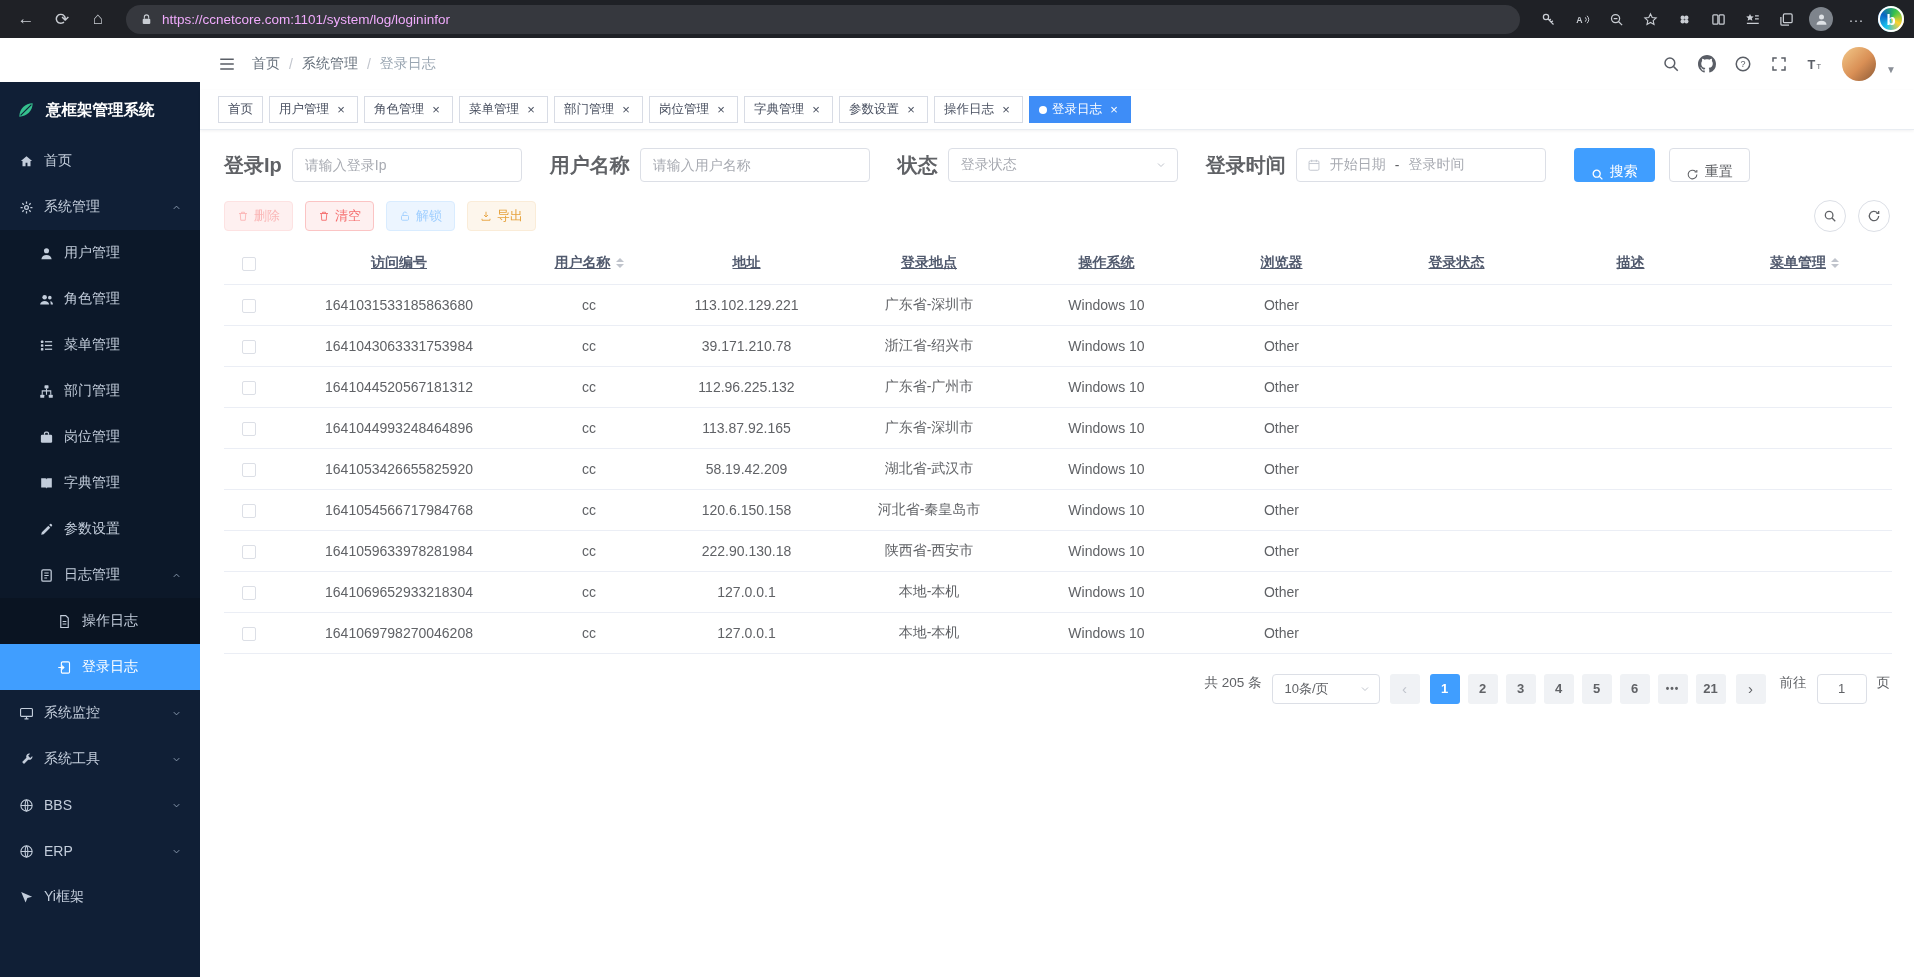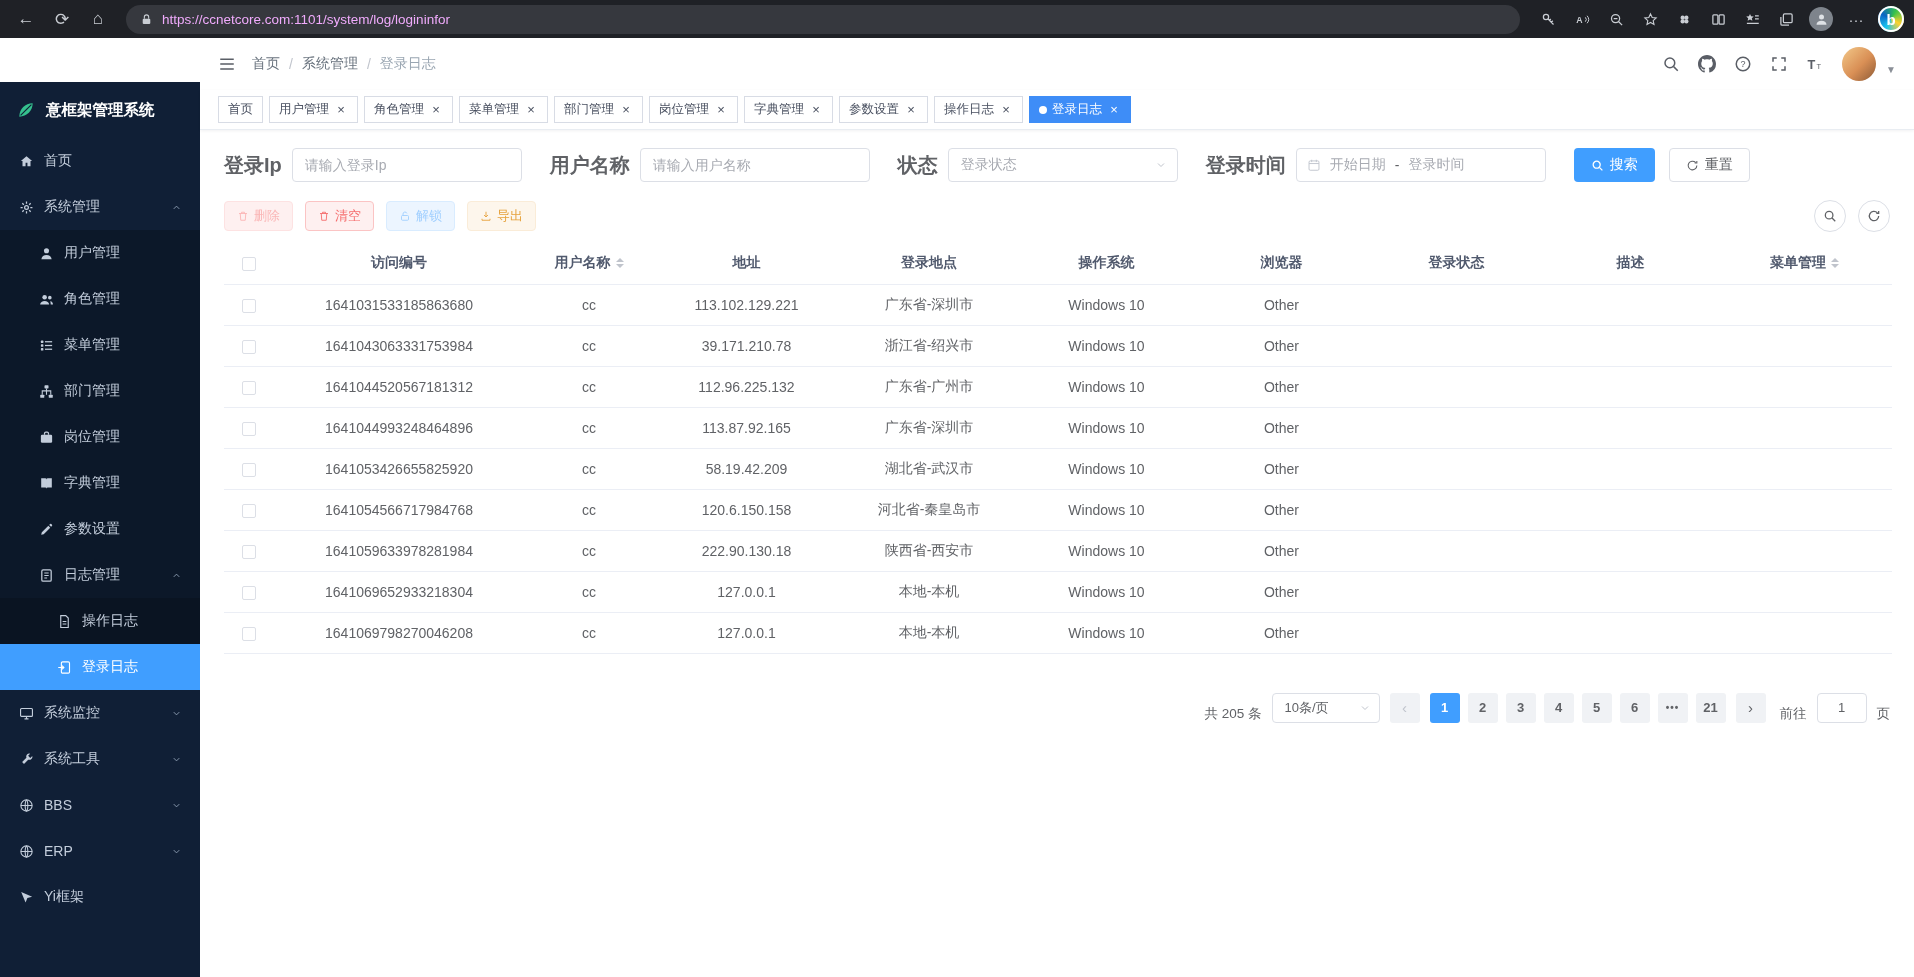--- a/index.html
+++ b/index.html
@@ -74,51 +74,51 @@
            font-size:14px; color:#606266; outline:none; }
   .input::placeholder { color:#a8abb2; }
   .select { height:34px; width:230px; border:1px solid #dcdfe6; border-radius:4px; padding:0 10px 0 12px;
             display:flex; align-items:center; justify-content:space-between; cursor:pointer; background:#fff; }
   .ph { color:#a8abb2; font-size:14px; }
   .sel-caret { color:#c0c4cc; font-size:12px; display:flex; }
   .date-range { height:34px; width:250px; border:1px solid #dcdfe6; border-radius:4px; padding:0 10px;
                 display:flex; align-items:center; gap:9px; cursor:pointer; background:#fff; }
   .cal { color:#c0c4cc; font-size:14px; display:flex; }
   .date-sep { color:#606266; font-size:14px; }
-  .btn { height:34px; border-radius:4px; font-size:14px; display:inline-flex; align-items:center; gap:6px;
+  .btn { height:34px; border-radius:4px; font-size:14px; display:inline-flex; align-items:flex-end; gap:6px;
          padding:0 16px; cursor:pointer; border:1px solid transparent; }
   .btn .bi { font-size:13px; display:flex; }
   .btn-search { background:#409eff; color:#fff; margin-right:14px; }
   .btn-reset { background:#fff; border-color:#dcdfe6; color:#606266; }
 
   .toolbar { display:flex; align-items:center; gap:12px; margin-bottom:10px; }
   .btn-sm { height:30px; padding:0 12px; border-radius:4px; font-size:13px; display:inline-flex;
             align-items:center; gap:5px; border:1px solid transparent; cursor:pointer; }
   .btn-sm .bi { font-size:12px; display:flex; }
   .btn-delete { background:#fef0f0; border-color:#fde2e2; color:#fab6b6; cursor:not-allowed; }
   .btn-clear  { background:#fef0f0; border-color:#fbc4c4; color:#f56c6c; }
   .btn-unlock { background:#ecf5ff; border-color:#d9ecff; color:#a0cfff; cursor:not-allowed; }
   .btn-export { background:#fdf6ec; border-color:#faecd8; color:#e6a23c; }
   .toolbar-right { margin-left:auto; display:flex; gap:12px; }
   .icon-circle { width:32px; height:32px; border-radius:50%; border:1px solid #dcdfe6; background:#fff;
                  color:#606266; display:flex; align-items:center; justify-content:center; font-size:14px; cursor:pointer; }
 
   table { width:100%; border-collapse:collapse; table-layout:fixed; }
   thead th { height:42px; font-size:14px; font-weight:bold; color:#515a6e; border-bottom:1px solid #ebeef5;
-             text-align:center; white-space:nowrap; }
+             text-align:center; white-space:nowrap;text-decoration:underline; }
   tbody td { height:41px; font-size:14px; color:#606266; border-bottom:1px solid #ebeef5; text-align:center;
              white-space:nowrap; overflow:hidden; text-overflow:ellipsis; }
   .checkbox { display:inline-block; width:14px; height:14px; border:1px solid #dcdfe6; border-radius:2px;
               background:#fff; vertical-align:middle; cursor:pointer; }
   .sort { display:inline-flex; flex-direction:column; margin-left:5px; vertical-align:middle; cursor:pointer; }
   .sort i { width:0; height:0; border:4px solid transparent; display:block; }
   .sort .up { border-bottom-color:#c0c4cc; margin-bottom:2px; }
   .sort .down { border-top-color:#c0c4cc; }
 
-  .pagination { display:flex; align-items:flex-end; justify-content:flex-end; gap:10px; margin-top:39px;
+  .pagination { display:flex; align-items:flex-start; justify-content:flex-end; gap:10px; margin-top:20px;
                 font-size:13.5px; color:#606266; }
   .page-size { height:30px; width:108px; border:1px solid #dcdfe6; border-radius:4px; background:#fff;
                display:flex; align-items:center; justify-content:space-between; padding:0 8px 0 12px;
                font-size:13px; cursor:pointer; }
   .page-list { display:flex; gap:8px; }
   .page-btn { min-width:30px; height:30px; border:none; background:#f0f2f5; border-radius:3px; color:#606266;
               font-size:13px; font-weight:bold; cursor:pointer; display:flex; align-items:center; justify-content:center; }
   .page-btn.active { background:#409eff; color:#fff; }
   .page-btn.ellipsis { letter-spacing:1px; font-size:10px; }
   .page-btn.nav { font-weight:normal; font-size:15px; }

